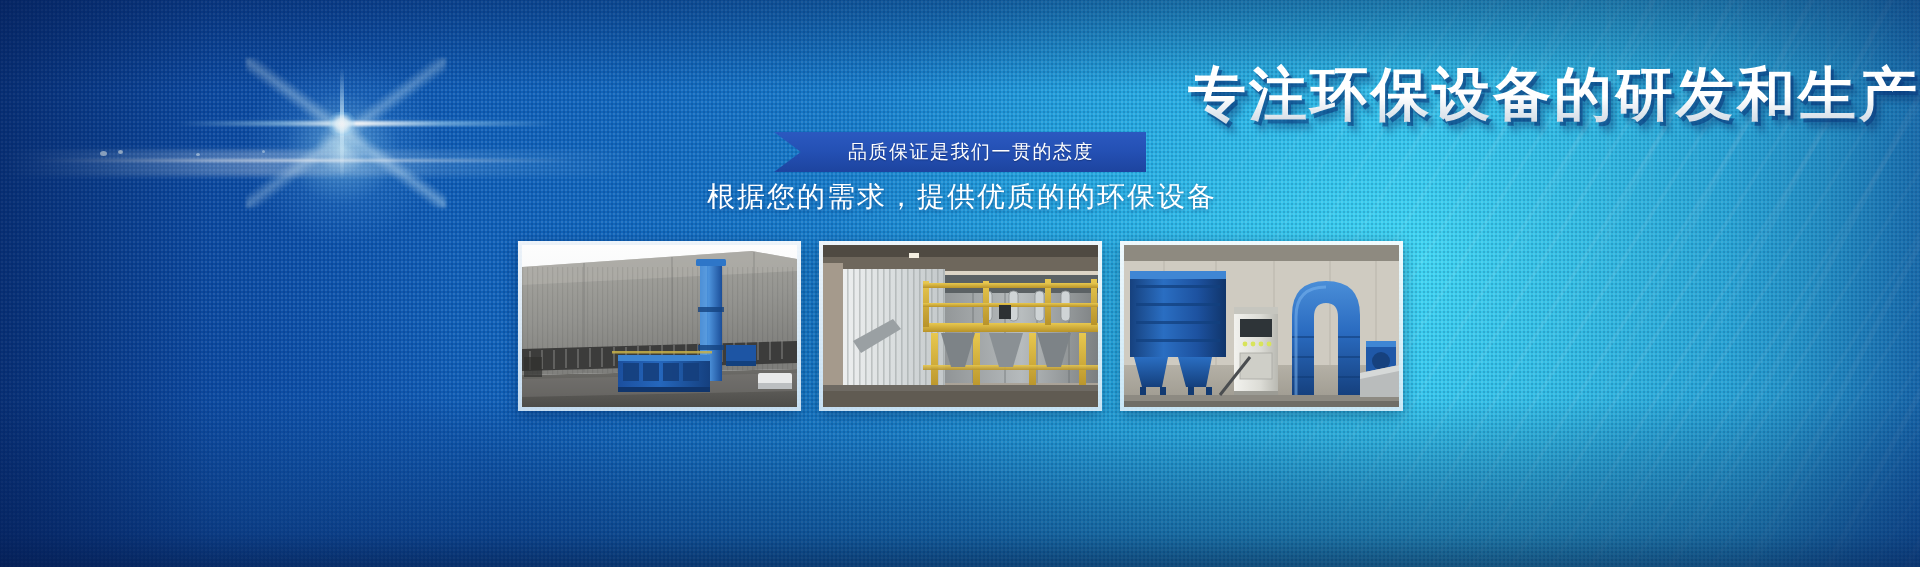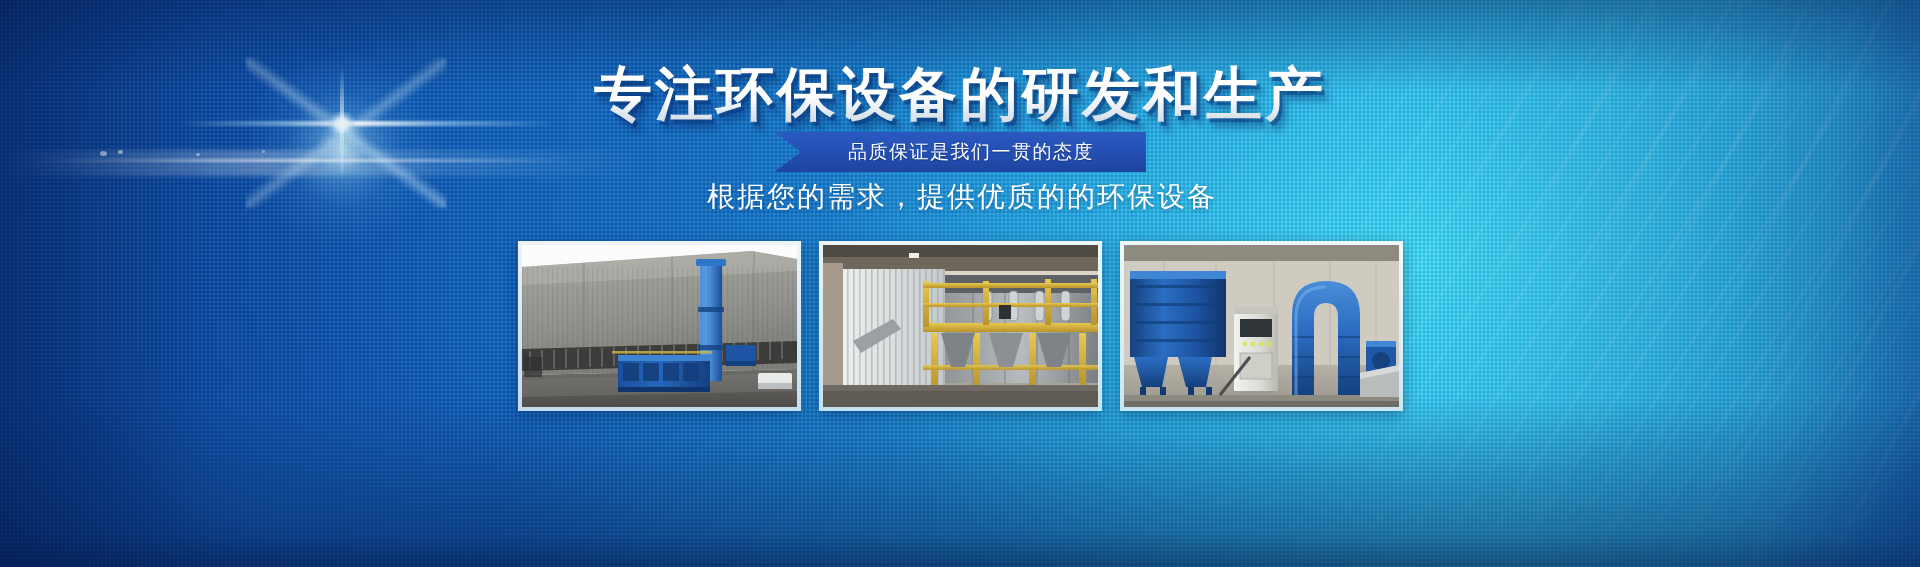--- a/index.html
+++ b/index.html
@@ -146,21 +146,21 @@
     position:absolute; left:-120px; bottom:-160px; width:760px; height:420px;
     background:radial-gradient(ellipse at 50% 50%, rgba(26,110,200,0.40) 0%, rgba(14,70,160,0.18) 45%, rgba(0,0,0,0) 74%);
     pointer-events:none;
   }
 
   
   .content { position:absolute; inset:0; }
 
   .headline {
     position:absolute; left:0; right:0; top:56px;
-    text-align:center;
+    text-align:right;
     font-size:58px;
     font-weight:bold;
     letter-spacing:3px;
     color:#ffffff;
     background:linear-gradient(180deg,#ffffff 0%,#ffffff 52%,#dfe7ee 74%,#c3cedb 100%);
     -webkit-background-clip:text;
             background-clip:text;
     -webkit-text-fill-color:transparent;
     filter:drop-shadow(3px 4px 0px rgba(8,52,122,0.55)) drop-shadow(5px 7px 3px rgba(5,36,96,0.40));
     white-space:nowrap;

